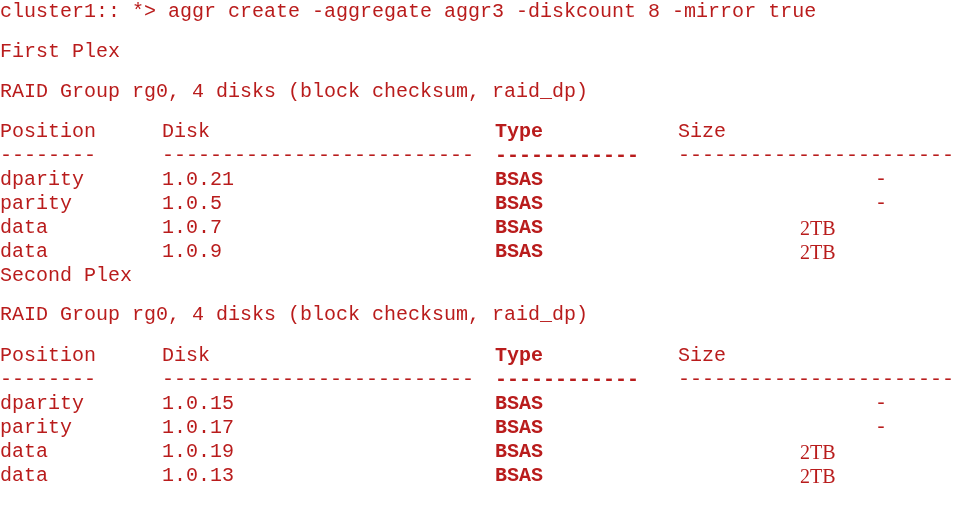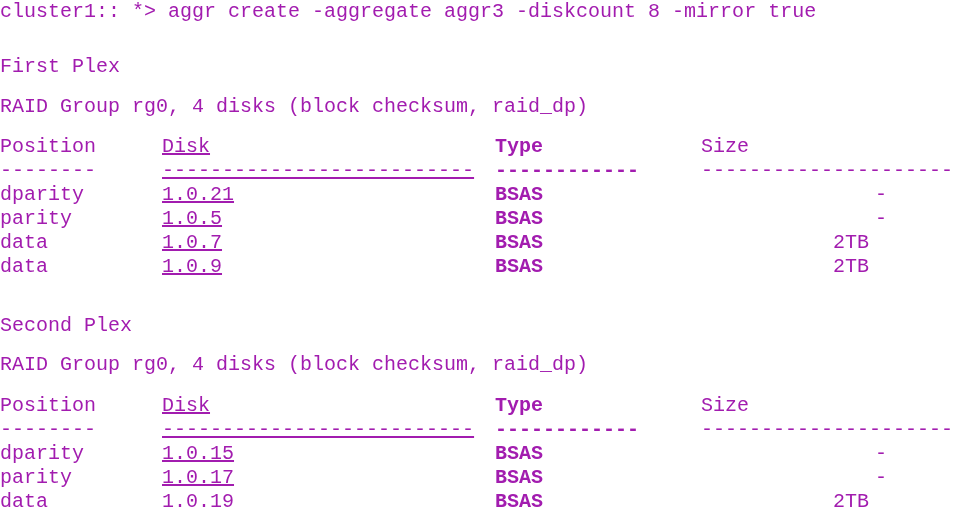--- a/index.html
+++ b/index.html
@@ -9,46 +9,46 @@
     overflow: hidden;
     background: #ffffff;
   }
   .terminal {
     position: relative;
     width: 954px;
     height: 508px;
     font-family: "Liberation Mono", "DejaVu Sans Mono", monospace;
     font-size: 20px;
     font-weight: 400;
-    color: #a21caf;
+    color: #b91c1c;
   }
   .line {
     position: relative;
     height: 24px;
     line-height: 24px;
     white-space: pre;
   }
   .cmd-text { margin-left: 12px; }
 
   
-  .gap-first-plex  { margin-top: 31px; }
+  .gap-first-plex  { margin-top: 16px; }
   .gap-raid1       { margin-top: 16px; }
   .gap-header1     { margin-top: 16px; }
-  .gap-second-plex { margin-top: 35px; }
+  .gap-second-plex { }
   .gap-raid2       { margin-top: 15px; }
   .gap-header2     { margin-top: 17px; }
 
   
   .c { position: absolute; top: 0; white-space: pre; }
   .col-pos  { left: 0; }
-  .col-disk { left: 162px; text-decoration: underline; }
+  .col-disk { left: 162px; }
   .col-type { left: 495px; font-weight: bold; }
-  .col-size { left: 701px; }
+  .col-size { left: 678px; }
   .size-dash { left: 875px; }
-  .size-2tb  { left: 833px; }
+  .size-2tb  { left: 800px; font-family: Liberation Serif, serif; }
 </style>
 </head>
 <body>
 
 <div class="terminal">
 
   <div class="line"><span>cluster1:: *&gt;</span><span class="cmd-text">aggr create -aggregate aggr3 -diskcount 8 -mirror true</span></div>
 
   <div class="line gap-first-plex">First Plex</div>
   <div class="line gap-raid1">RAID Group rg0, 4 disks (block checksum, raid_dp)</div>

